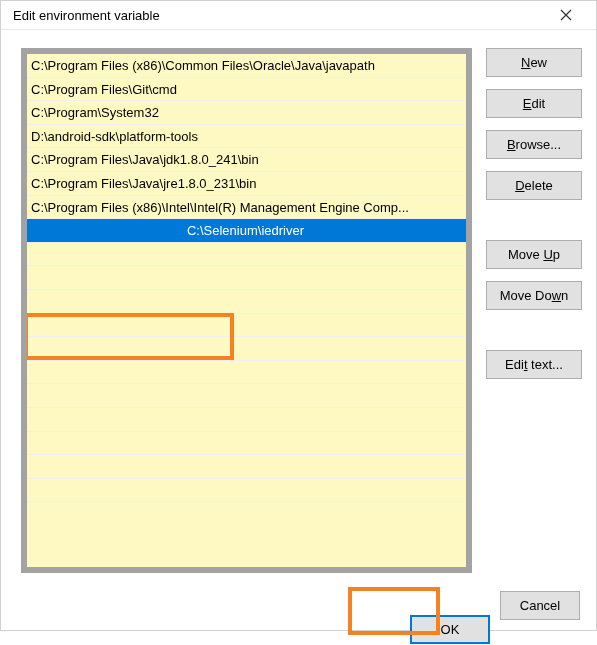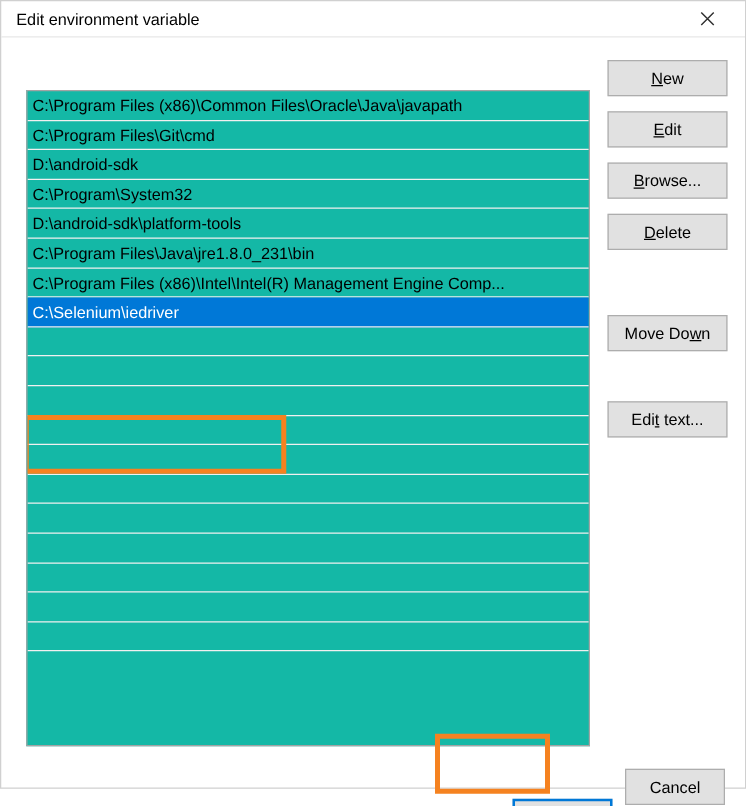--- a/index.html
+++ b/index.html
@@ -51,26 +51,25 @@
       display: flex;
       flex-direction: column;
     }
     .main-row {
       flex: 1;
       display: flex;
       gap: 14px;
     }
     .listbox {
       flex: 1;
-      border: 1px solid #a3a3a3;
-      background: #14b8a6;
+      border: 6px solid #a3a3a3;
+      background: #fef9c3;
       overflow: hidden;
       height: 525px;
       position: relative;
-      margin-top: 24px;
     }
     .list-inner {
       position: absolute;
       top: 0; left: 0; right: 0; bottom: 0;
       overflow: hidden;
     }
     .list-item {
       padding: 4px 6px 4px 4px;
       font-size: 13px;
       color: #000;
@@ -78,20 +77,21 @@
       overflow: hidden;
       text-overflow: ellipsis;
       border-bottom: 1px solid #f0f0f0;
       height: 23.6px;
       line-height: 15.6px;
       cursor: default;
     }
     .list-item.selected {
       background: #0078d7;
       color: #fff;
+      text-align: center;
     }
     .highlight-box {
       position: absolute;
       border: 4px solid #f58220;
       pointer-events: none;
       z-index: 5;
     }
     .hl-selected {
       left: -3px;
       top: 259px;
@@ -158,23 +158,23 @@
     </div>
   </div>
 
   <div class="body">
     <div class="main-row">
 
       <div class="listbox">
         <div class="list-inner" id="list-inner">
             <div class="list-item">C:\Program Files (x86)\Common Files\Oracle\Java\javapath</div>
             <div class="list-item">C:\Program Files\Git\cmd</div>
-            <div class="list-item">D:\android-sdk</div>
             <div class="list-item">C:\Program\System32</div>
             <div class="list-item">D:\android-sdk\platform-tools</div>
+            <div class="list-item">C:\Program Files\Java\jdk1.8.0_241\bin</div>
             <div class="list-item">C:\Program Files\Java\jre1.8.0_231\bin</div>
             <div class="list-item">C:\Program Files (x86)\Intel\Intel(R) Management Engine Comp...</div>
             <div class="list-item selected">C:\Selenium\iedriver</div>
             <div class="empty-row"></div>
             <div class="empty-row"></div>
             <div class="empty-row"></div>
             <div class="empty-row"></div>
             <div class="empty-row"></div>
             <div class="empty-row"></div>
             <div class="empty-row"></div>
@@ -188,20 +188,21 @@
 
       <div class="button-col">
         <button class="btn"><span><u class="m">N</u><span>ew</span></span></button>
         <div class="gap-sm"></div>
         <button class="btn"><span><u class="m">E</u><span>dit</span></span></button>
         <div class="gap-sm"></div>
         <button class="btn"><span><u class="m">B</u><span>rowse...</span></span></button>
         <div class="gap-sm"></div>
         <button class="btn"><span><u class="m">D</u><span>elete</span></span></button>
         <div class="gap-lg"></div>
+        <button class="btn"><span>Move <u class="m">U</u>p</span></button>
         <div class="gap-sm"></div>
         <button class="btn"><span>Move Do<u class="m">w</u>n</span></button>
         <div class="gap-lg"></div>
         <button class="btn"><span>Edi<u class="m">t</u> text...</span></button>
       </div>
 
     </div>
 
     <div class="bottom-row">
       <button class="btn primary">OK</button>

